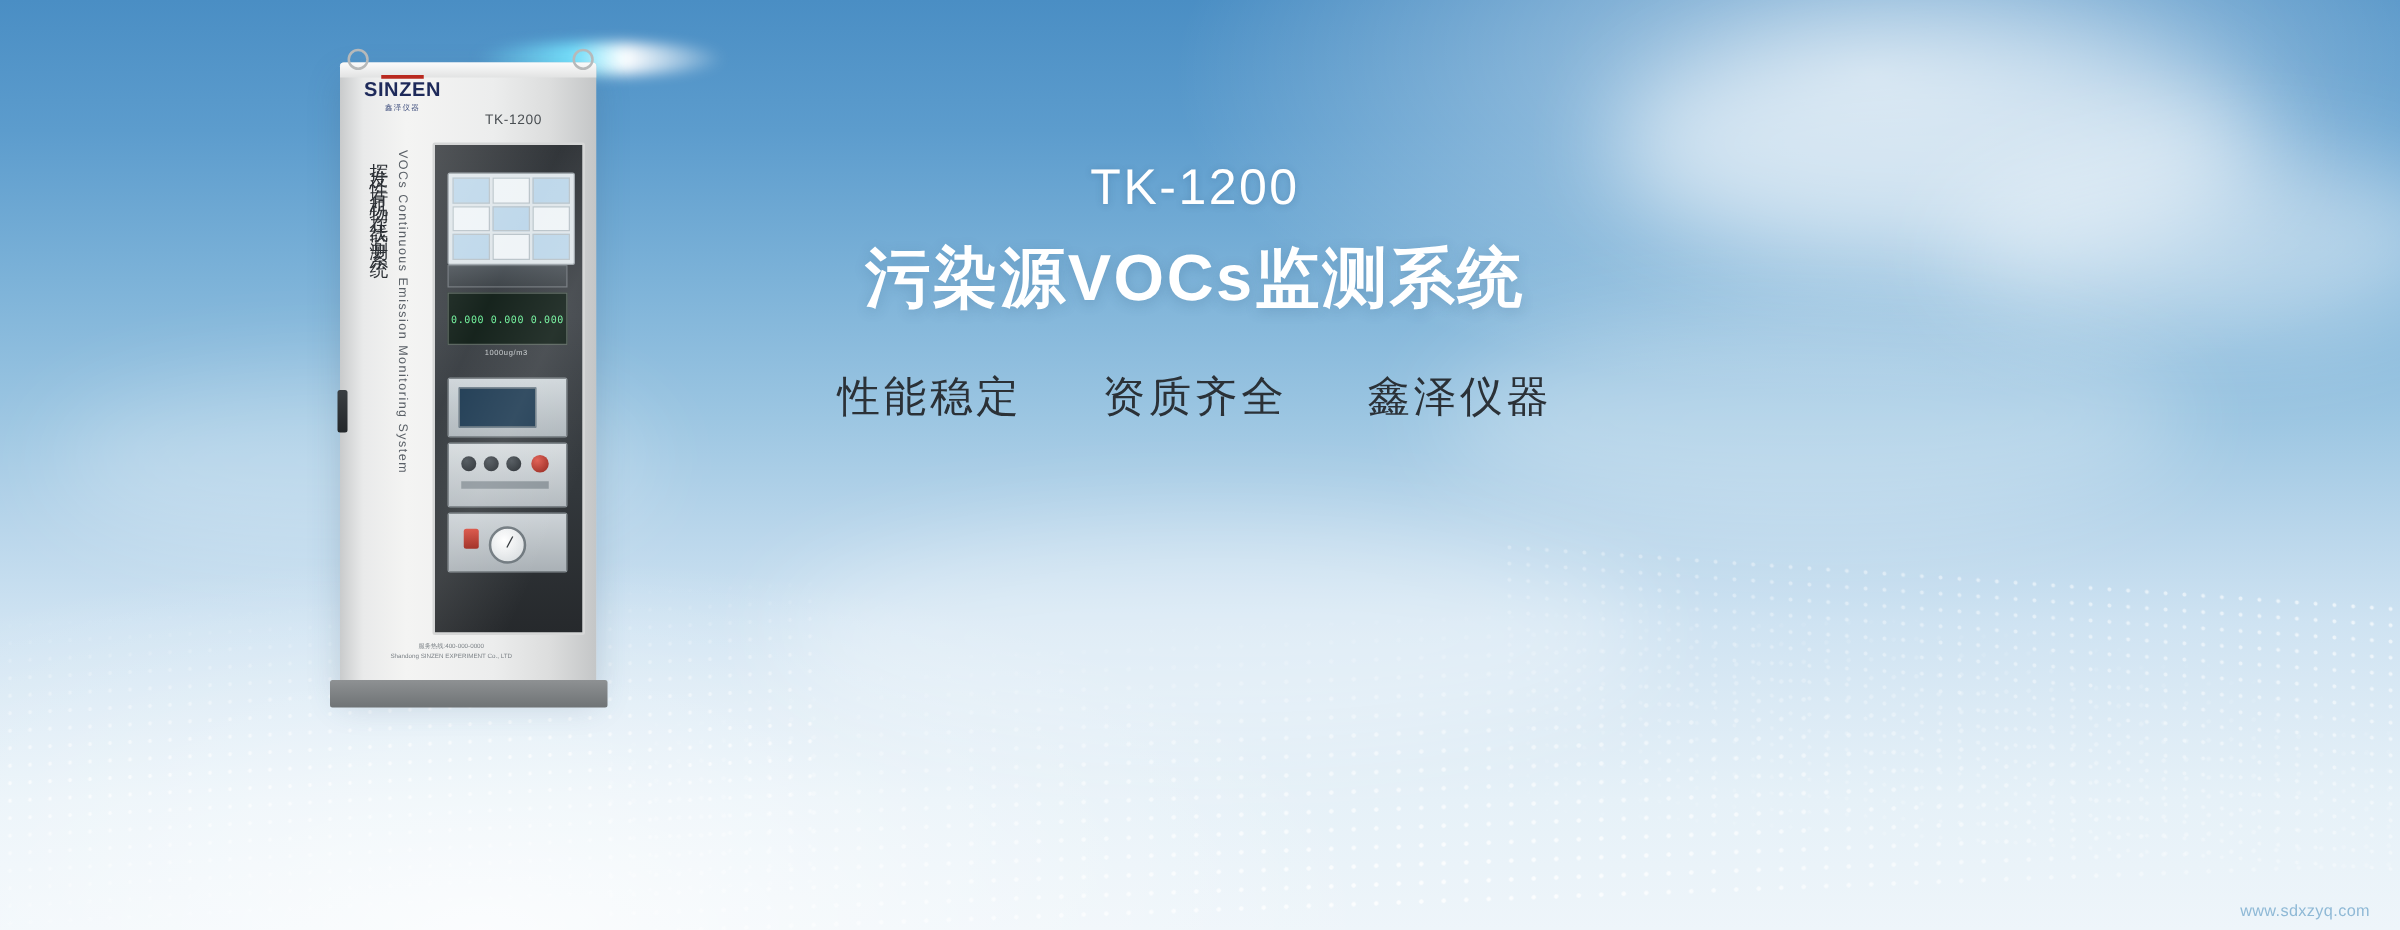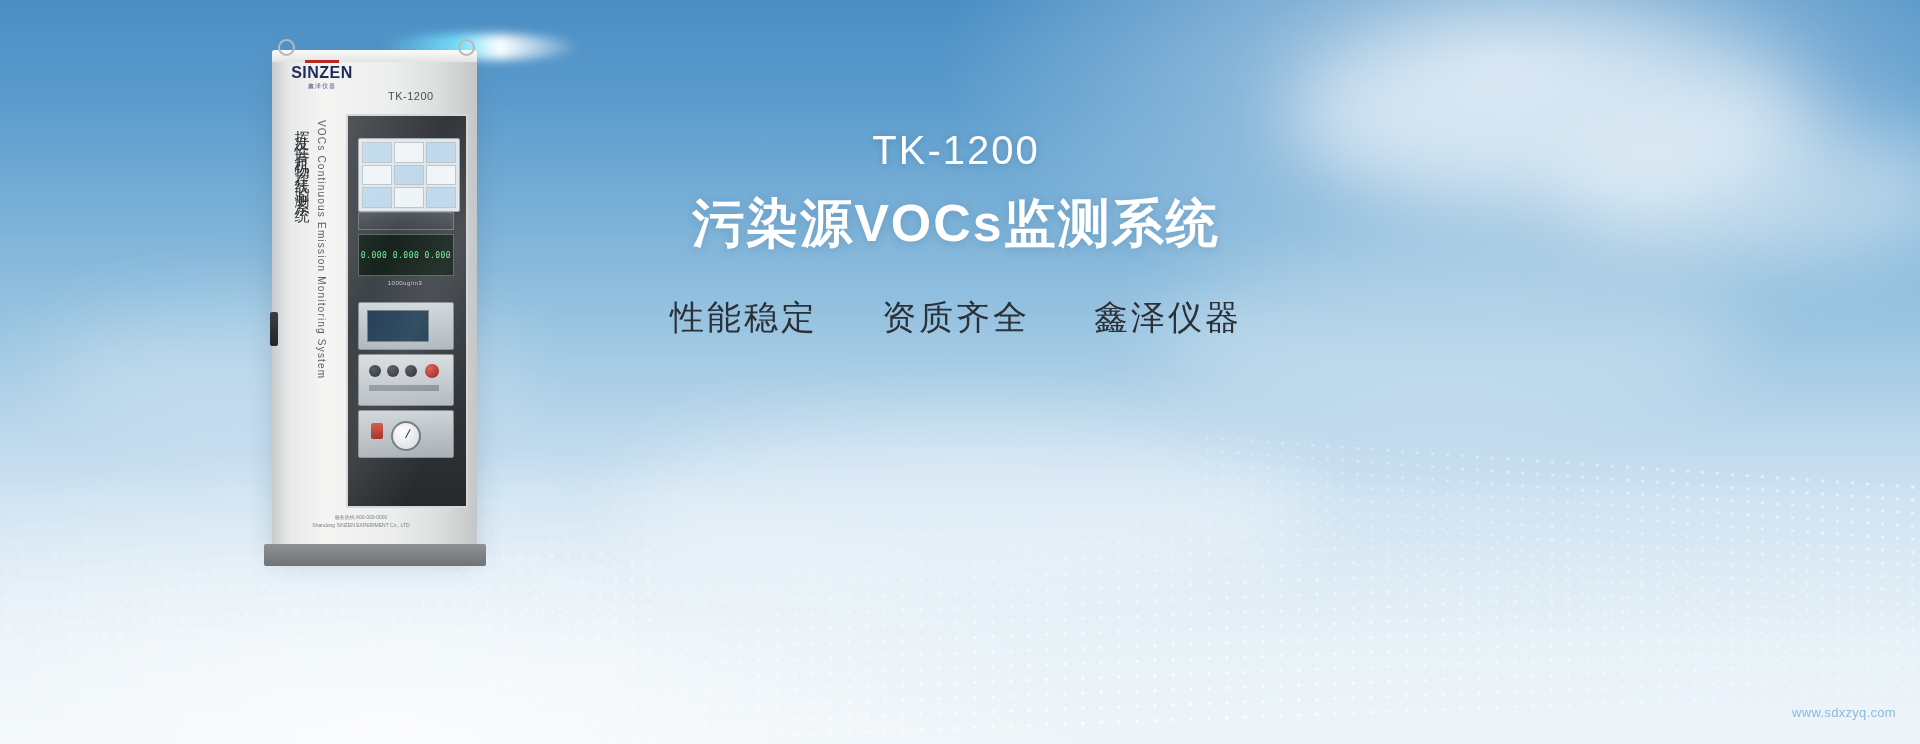--- a/index.html
+++ b/index.html
@@ -178,21 +178,21 @@
   .footplate{
     position:absolute;left:24px;top:486px;width:150px;text-align:center;
     color:#7c8287;font-size:5px;line-height:1.5;
   }
   .handle{
     position:absolute;left:8px;top:284px;width:8px;height:34px;
     background:linear-gradient(180deg,#3a3f43,#23272a);border-radius:2px;
   }
 
   .watermark{
-    position:absolute;right:24px;bottom:24px;color:#8fb9d6;font-size:13px;letter-spacing:.3px;
+    position:absolute;right:24px;bottom:8px;color:#8fb9d6;font-size:13px;letter-spacing:.3px;
   }
 </style>
 </head>
 <body>
 
 <div class="banner">
 
   <div class="cloud c1"></div>
   <div class="cloud c2"></div>
   <div class="cloud c3"></div>

